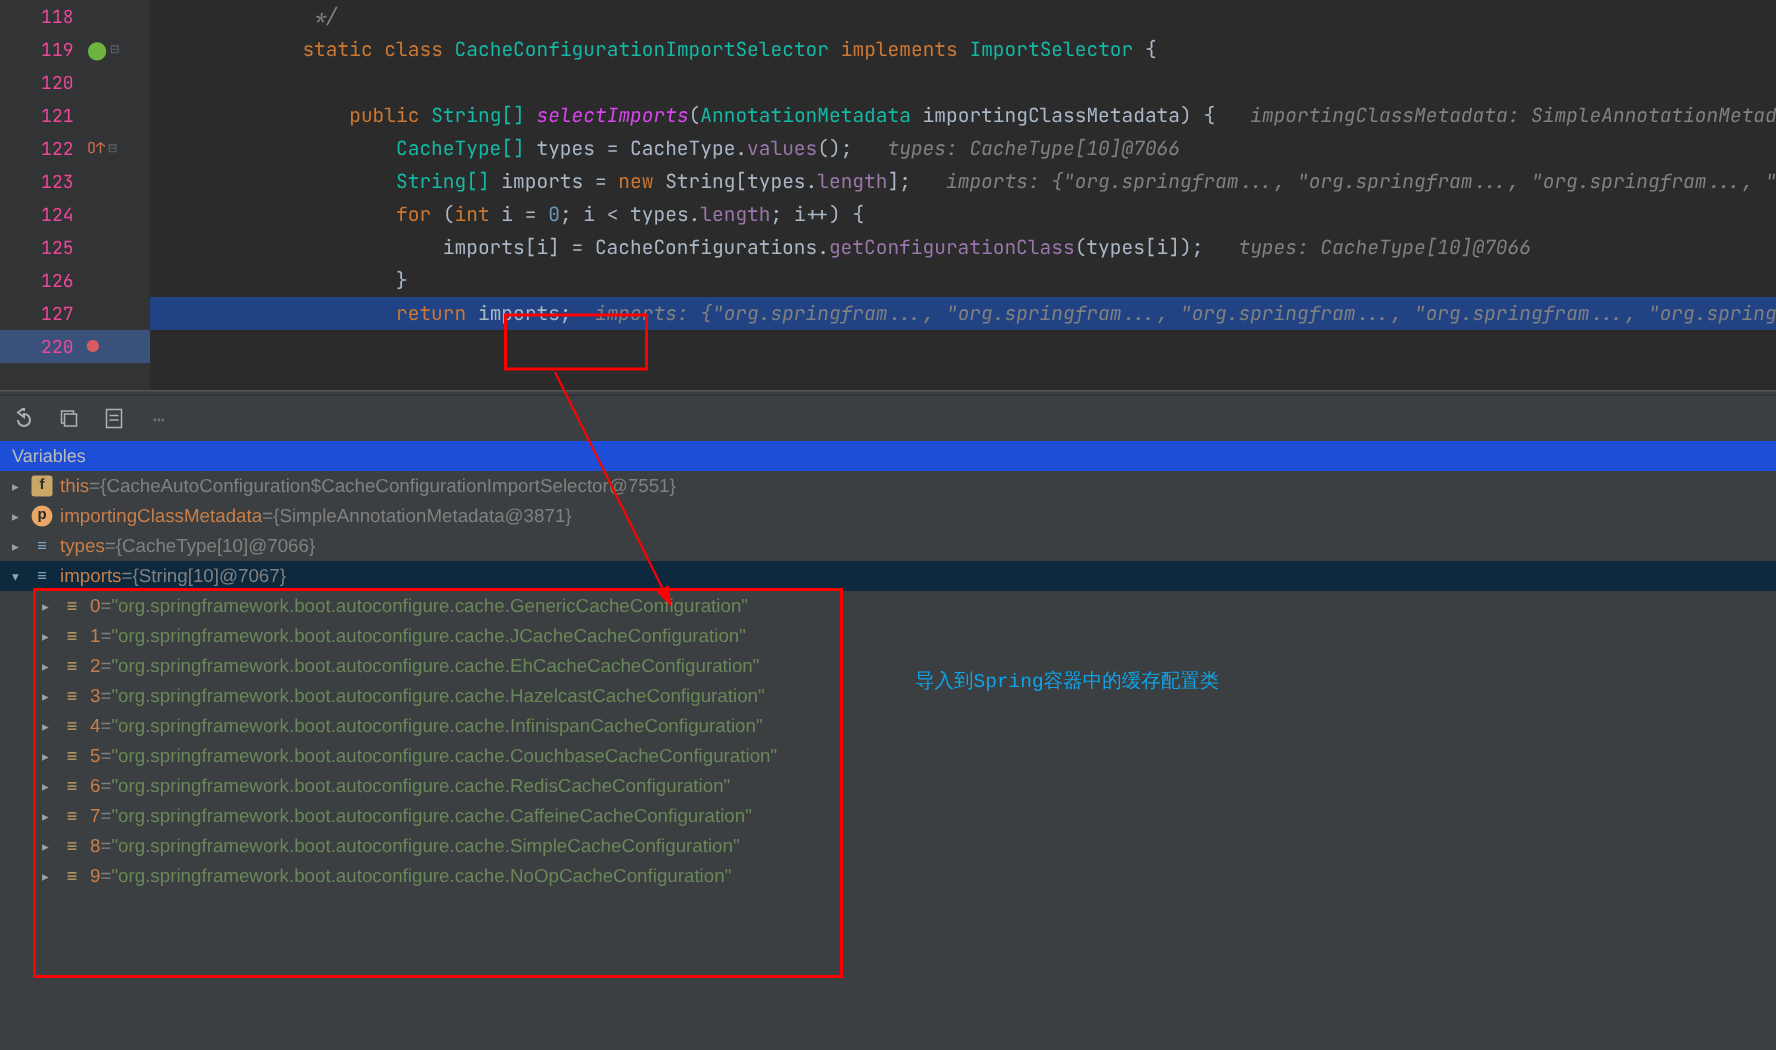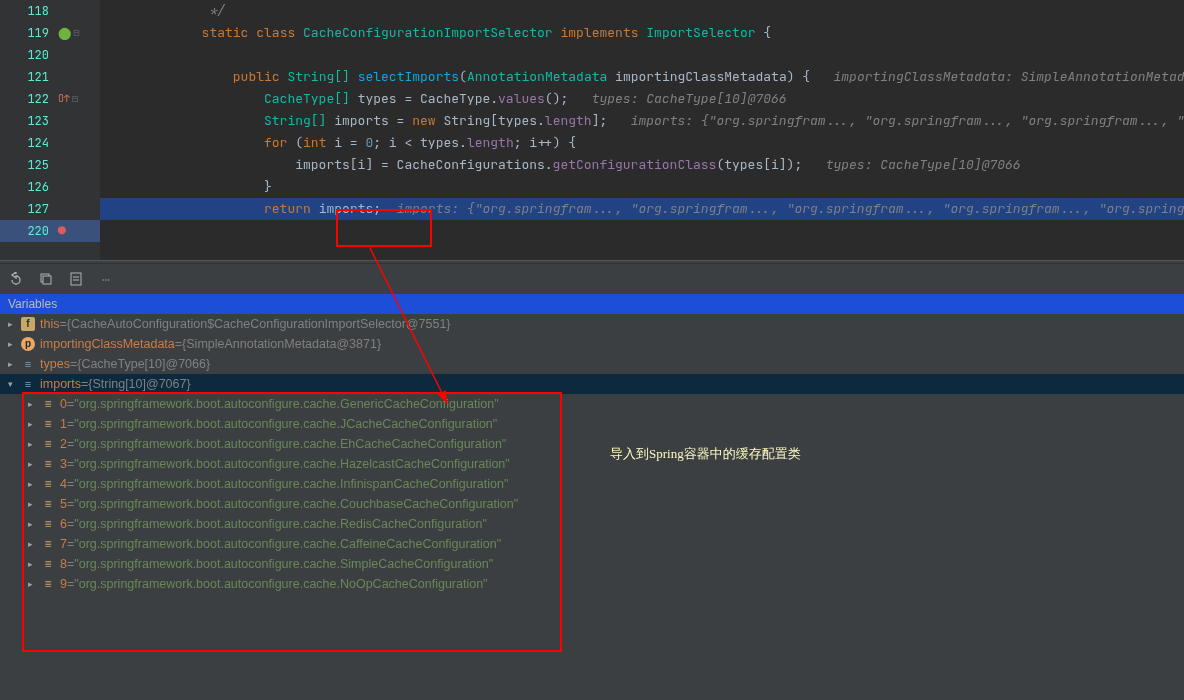--- a/index.html
+++ b/index.html
@@ -1,37 +1,37 @@
 <!DOCTYPE html>
 <html><head>
 <meta charset="utf-8">
 <style>
 * { margin:0; padding:0; box-sizing:border-box; }
 body { background:#2b2b2b; font-family:"JetBrains Mono","Consolas",monospace; font-size:13px; color:#a9b7c6; overflow:hidden; width:1184px; height:700px; position:relative; }
 .editor { background:#2b2b2b; height:260px; overflow:hidden; position:relative; }
 .gutter { position:absolute; left:0; top:0; width:100px; background:#313335; height:260px; }
-.line-nums { position:absolute; left:0; top:0; width:55px; text-align:right; color:#5eead4; font-size:12px; }
+.line-nums { position:absolute; left:0; top:0; width:55px; text-align:right; color:#ec4899; font-size:12px; }
 .line-num { height:22px; line-height:22px; padding-right:6px; }
 .gutter-marks { position:absolute; left:56px; top:0; width:44px; }
 .mark { height:22px; line-height:22px; display:flex; align-items:center; justify-content:flex-start; gap:2px; padding-left:2px; }
 .code { position:absolute; left:100px; top:0; right:0; }
 .cline { height:22px; line-height:22px; white-space:pre; padding-left:8px; }
 .cline.hl { background:#214283; }
 .kw { color:#cc7832; }
-.fn { color:#0ea5e9; }
+.fn { color:#d946ef;font-style:italic; }
 .cmt { color:#808080; font-style:italic; }
 .ann { color:#bbb529; }
 .fld { color:#9876aa; }
 .num { color:#6897bb; }
 .type { color:#14b8a6; }
 .white { color:#a9b7c6; }
 
 .redbox1 { position:absolute; left:336px; top:209px; width:96px; height:38px; border:2px solid #ff0000; pointer-events:none; }
 .redbox2 { position:absolute; left:22px; top:392px; width:540px; height:260px; border:2px solid #ff0000; pointer-events:none; }
-.anno-text { position:absolute; left:610px; top:445px; color:#fef9c3; font-family:Liberation Serif, serif; font-size:13px;text-align:right; }
+.anno-text { position:absolute; left:610px; top:445px; color:#0ea5e9; font-family:Liberation Mono, monospace; font-size:13px;text-align:right; }
 
 .splitter { height:4px; background:#3c3f41; border-top:1px solid #555; border-bottom:1px solid #323232; }
 .dbg-toolbar { height:30px; background:#3c3f41; display:flex; align-items:center; padding:0 8px; gap:14px; }
 .dbg-icon { width:16px; height:16px; display:inline-flex; align-items:center; justify-content:center; }
 .var-header { height:20px; background:#1d4ed8; color:#bbbbbb; font-family:"Segoe UI",sans-serif; font-size:12px; padding-left:8px; line-height:20px; }
 .var-tree { background:#3c3f41; height:386px; overflow:hidden; font-family:"Segoe UI",sans-serif; font-size:12.5px; }
 .var-row { height:20px; line-height:20px; display:flex; align-items:center; padding-left:8px; }
 .var-row.sel { background:#0d293e; }
 .expander { width:12px; display:inline-block; color:#a0a0a0; font-size:9px; }
 .vicon { width:16px; height:16px; display:inline-flex; align-items:center; justify-content:center; margin-right:4px; }

